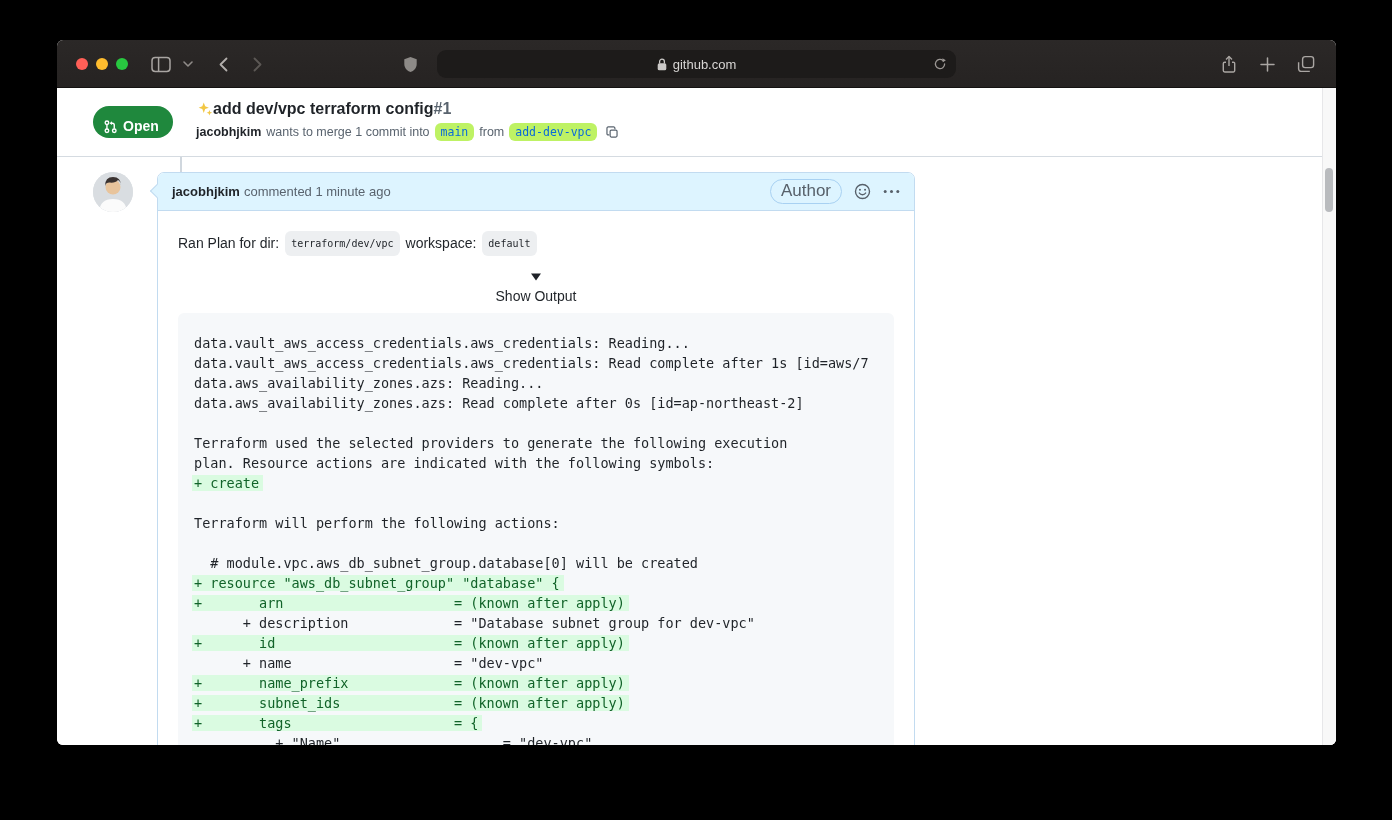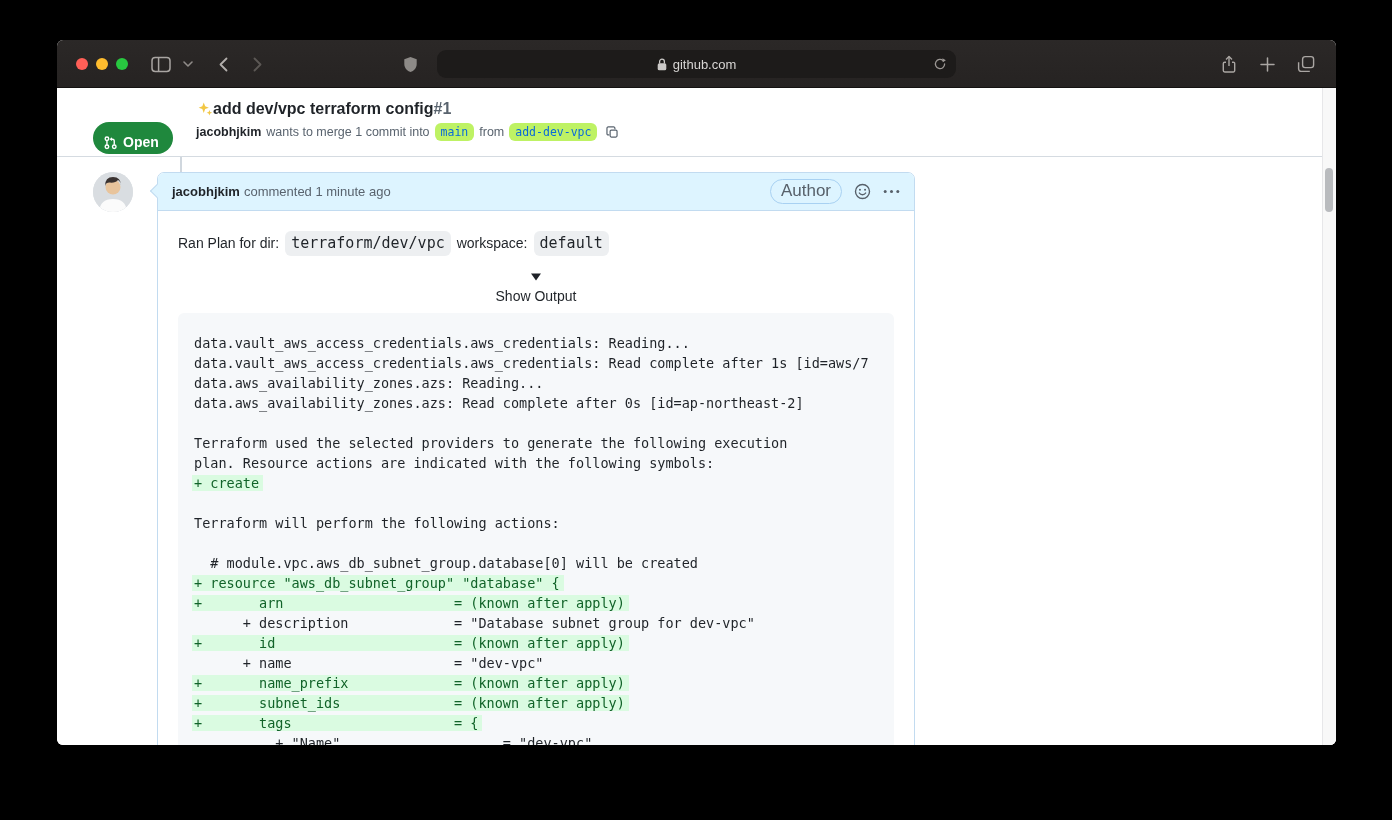--- a/index.html
+++ b/index.html
@@ -27,21 +27,21 @@
 
   
   .gutter { position:absolute; right:0; top:0; width:14px; height:657px;
             background:#f8f8f8; border-left:1px solid #e7e7e9; }
   .thumb { position:absolute; left:2px; top:80px; width:8px; height:44px;
            border-radius:4px; background:#b9bbbe; }
 
   
   .pr-header { position:absolute; left:0; top:0; width:1265px; height:69px; background:#fff;
                border-bottom:1px solid #d5dbe1; }
-  .state-pill { position:absolute; left:36px; top:34px; height:32px; padding:8px 14px 0 10px;
+  .state-pill { position:absolute; left:36px; top:18px; height:32px; padding:8px 14px 0 10px;
                 background:#1f883d; color:#fff; border-radius:16px; display:flex;
                 align-items:center; gap:5px; font-size:14px; font-weight:700; }
   .title-block { position:absolute; left:139px; top:12px; }
   .pr-title { font-size:16px; font-weight:700; color:#1f2328; display:flex; align-items:center; }
   .pr-number { color:#59636e; font-weight:600; }
   .pr-subtitle { margin-top:5px; font-size:12.5px; color:#59636e; display:flex; align-items:center; gap:5px; }
   .pr-subtitle .author { color:#1f2328; font-weight:700; }
   .branch-chip { font-family:"DejaVu Sans Mono", monospace; font-size:11.5px; color:#0969da;
                  background:#bef264; border-radius:6px; padding:2px 6px; }
 
@@ -58,21 +58,21 @@
                     font-size:13px; color:#59636e; }
   .comment-header .author { font-weight:700; color:#1f2328; margin-right:4px; }
   .caret { position:absolute; left:-6px; top:13px; width:10px; height:10px; background:#ddf4ff;
            border-left:1px solid #c2dbf0; border-bottom:1px solid #c2dbf0; transform:rotate(45deg); }
   .header-right { margin-left:auto; display:flex; align-items:center; gap:12px; }
   .author-badge { font-size:17px; color:#57606a; border:1px solid #a8d1f2; border-radius:999px;
                   padding:1px 10px 2px; }
 
   .comment-body { padding:20px; font-size:14px; color:#1f2328; }
   .ran-plan { display:flex; align-items:center; gap:6px; line-height:21px; }
-  .inline-code { font-family:"DejaVu Sans Mono", monospace; font-size:15px; color:#1f2328;
+  .inline-code { font-family:"DejaVu Sans Mono", monospace; font-size:10px; color:#1f2328;
                  background:rgba(175,184,193,0.22); border-radius:6px; padding:2px 6px; }
   .show-output { margin-top:17px; display:flex; align-items:center; gap:7px; cursor:pointer;
                  font-size:14px; color:#1f2328;flex-direction:column; }
 
   .code-block { margin-top:9px; background:#f6f8fa; border-radius:6px; padding:20px 16px 16px;
                 overflow:hidden; }
   .code-line { font-family:"DejaVu Sans Mono", monospace; font-size:13.5px; line-height:20px;
                color:#1f2328; white-space:pre; }
   .code-line .hl { background:#dafbe1; color:#116329; padding:0 4px 0 2px; margin:0 -4px 0 -2px; }
 

